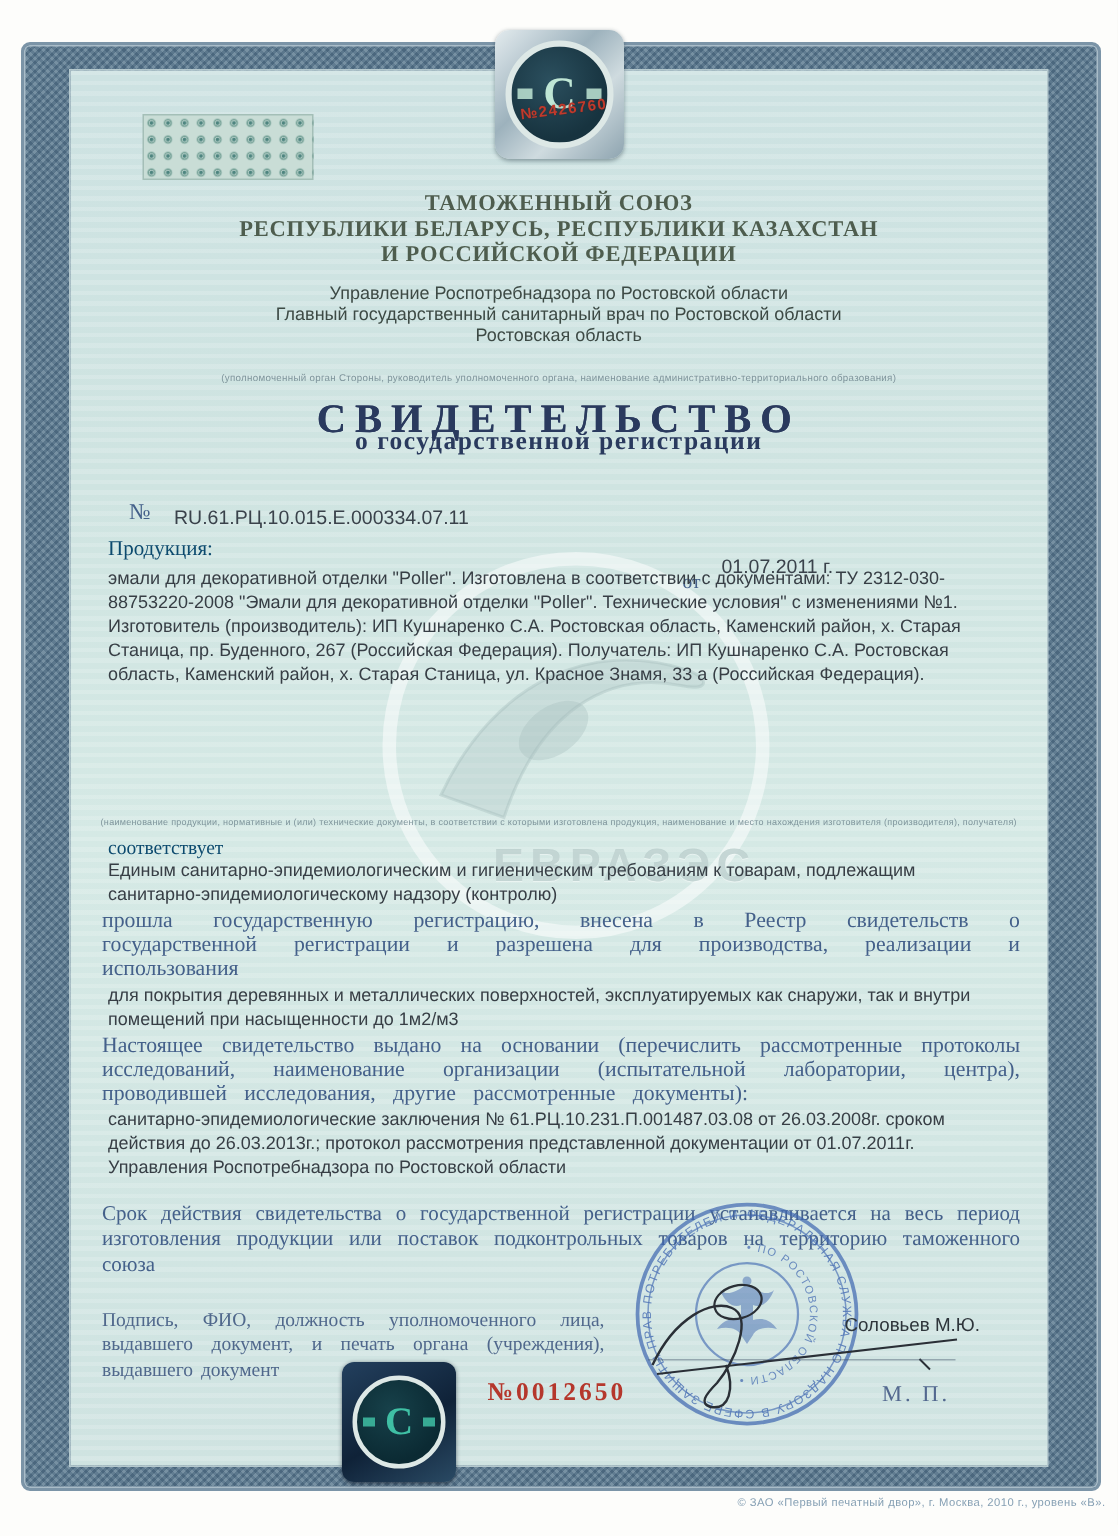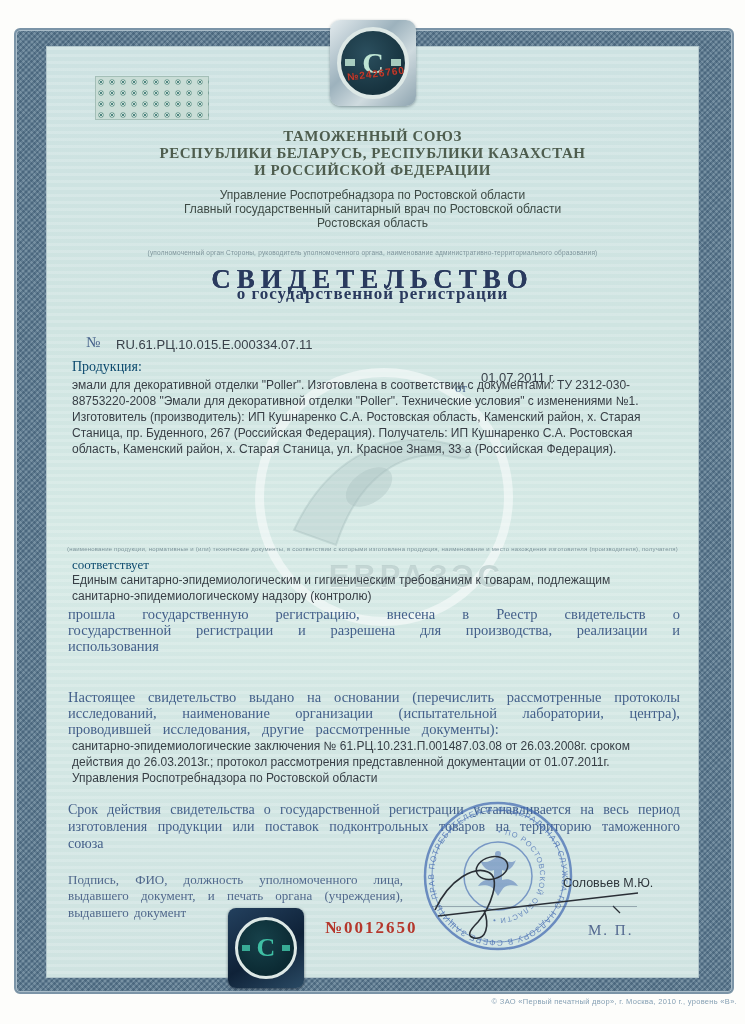--- a/index.html
+++ b/index.html
@@ -129,20 +129,21 @@
   <div class="abs" style="left:481px;top:337px;font-size:13px;color:#3a424b;margin-top:33px;">01.07.2011 г.</div>
 
   <div class="abs serif label-teal" style="left:72px;top:359px;">Продукция:</div>
   <div class="abs fill-sans" style="left:72px;top:377px;width:602px;">эмали для декоративной отделки "Poller". Изготовлена в соответствии с документами: ТУ 2312-030-88753220-2008 "Эмали для декоративной отделки "Poller". Технические условия" с изменениями №1. Изготовитель (производитель): ИП Кушнаренко С.А. Ростовская область, Каменский район, х. Старая Станица, пр. Буденного, 267 (Российская Федерация).  Получатель: ИП Кушнаренко С.А. Ростовская область, Каменский район, х. Старая Станица, ул. Красное Знамя, 33 а (Российская Федерация).</div>
   <div class="abs center footnote" style="top:546px;font-size:6px;">(наименование продукции, нормативные и (или) технические документы, в соответствии с которыми изготовлена продукция, наименование и место нахождения изготовителя (производителя), получателя)</div>
 
   <div class="abs serif label-teal" style="left:72px;top:557px;font-size:13px;">соответствует</div>
   <div class="abs fill-sans" style="left:72px;top:572px;width:602px;">Единым санитарно-эпидемиологическим и гигиеническим требованиям к товарам, подлежащим санитарно-эпидемиологическому надзору (контролю)</div>
 
   <div class="abs serif blue-form just" style="left:68px;top:606px;width:612px;font-size:14.5px;line-height:1.12;word-spacing:10px;">прошла государственную регистрацию, внесена в Реестр свидетельств о государственной регистрации и разрешена для производства, реализации и использования</div>
+  <div class="abs fill-sans" style="left:72px;top:655px;width:602px;">для покрытия деревянных и металлических поверхностей, эксплуатируемых как снаружи, так и внутри помещений при насыщенности до 1м2/м3</div>
 
   <div class="abs serif blue-form just" style="left:68px;top:689px;width:612px;font-size:14.5px;line-height:1.12;word-spacing:8px;">Настоящее свидетельство выдано на основании (перечислить рассмотренные протоколы исследований, наименование организации (испытательной лаборатории, центра), проводившей исследования, другие рассмотренные документы):</div>
   <div class="abs fill-sans" style="left:72px;top:738px;width:602px;">санитарно-эпидемиологические заключения № 61.РЦ.10.231.П.001487.03.08 от 26.03.2008г. сроком действия до 26.03.2013г.; протокол рассмотрения представленной документации от 01.07.2011г. Управления Роспотребнадзора по Ростовской области</div>
 
   <div class="abs serif blue-form just" style="left:68px;top:802px;width:612px;font-size:14px;line-height:1.2;word-spacing:2px;">Срок действия свидетельства о государственной регистрации устанавливается на весь период изготовления продукции или поставок подконтрольных товаров на территорию таможенного союза</div>
 
   <div class="abs serif blue-form just" style="left:68px;top:872px;width:335px;font-size:13px;line-height:1.25;word-spacing:2px;color:#50688c;">Подпись, ФИО, должность уполномоченного лица, выдавшего документ, и печать органа (учреждения), выдавшего документ</div>
 
   <svg class="stamp" viewBox="0 0 156 156">
     <defs>

